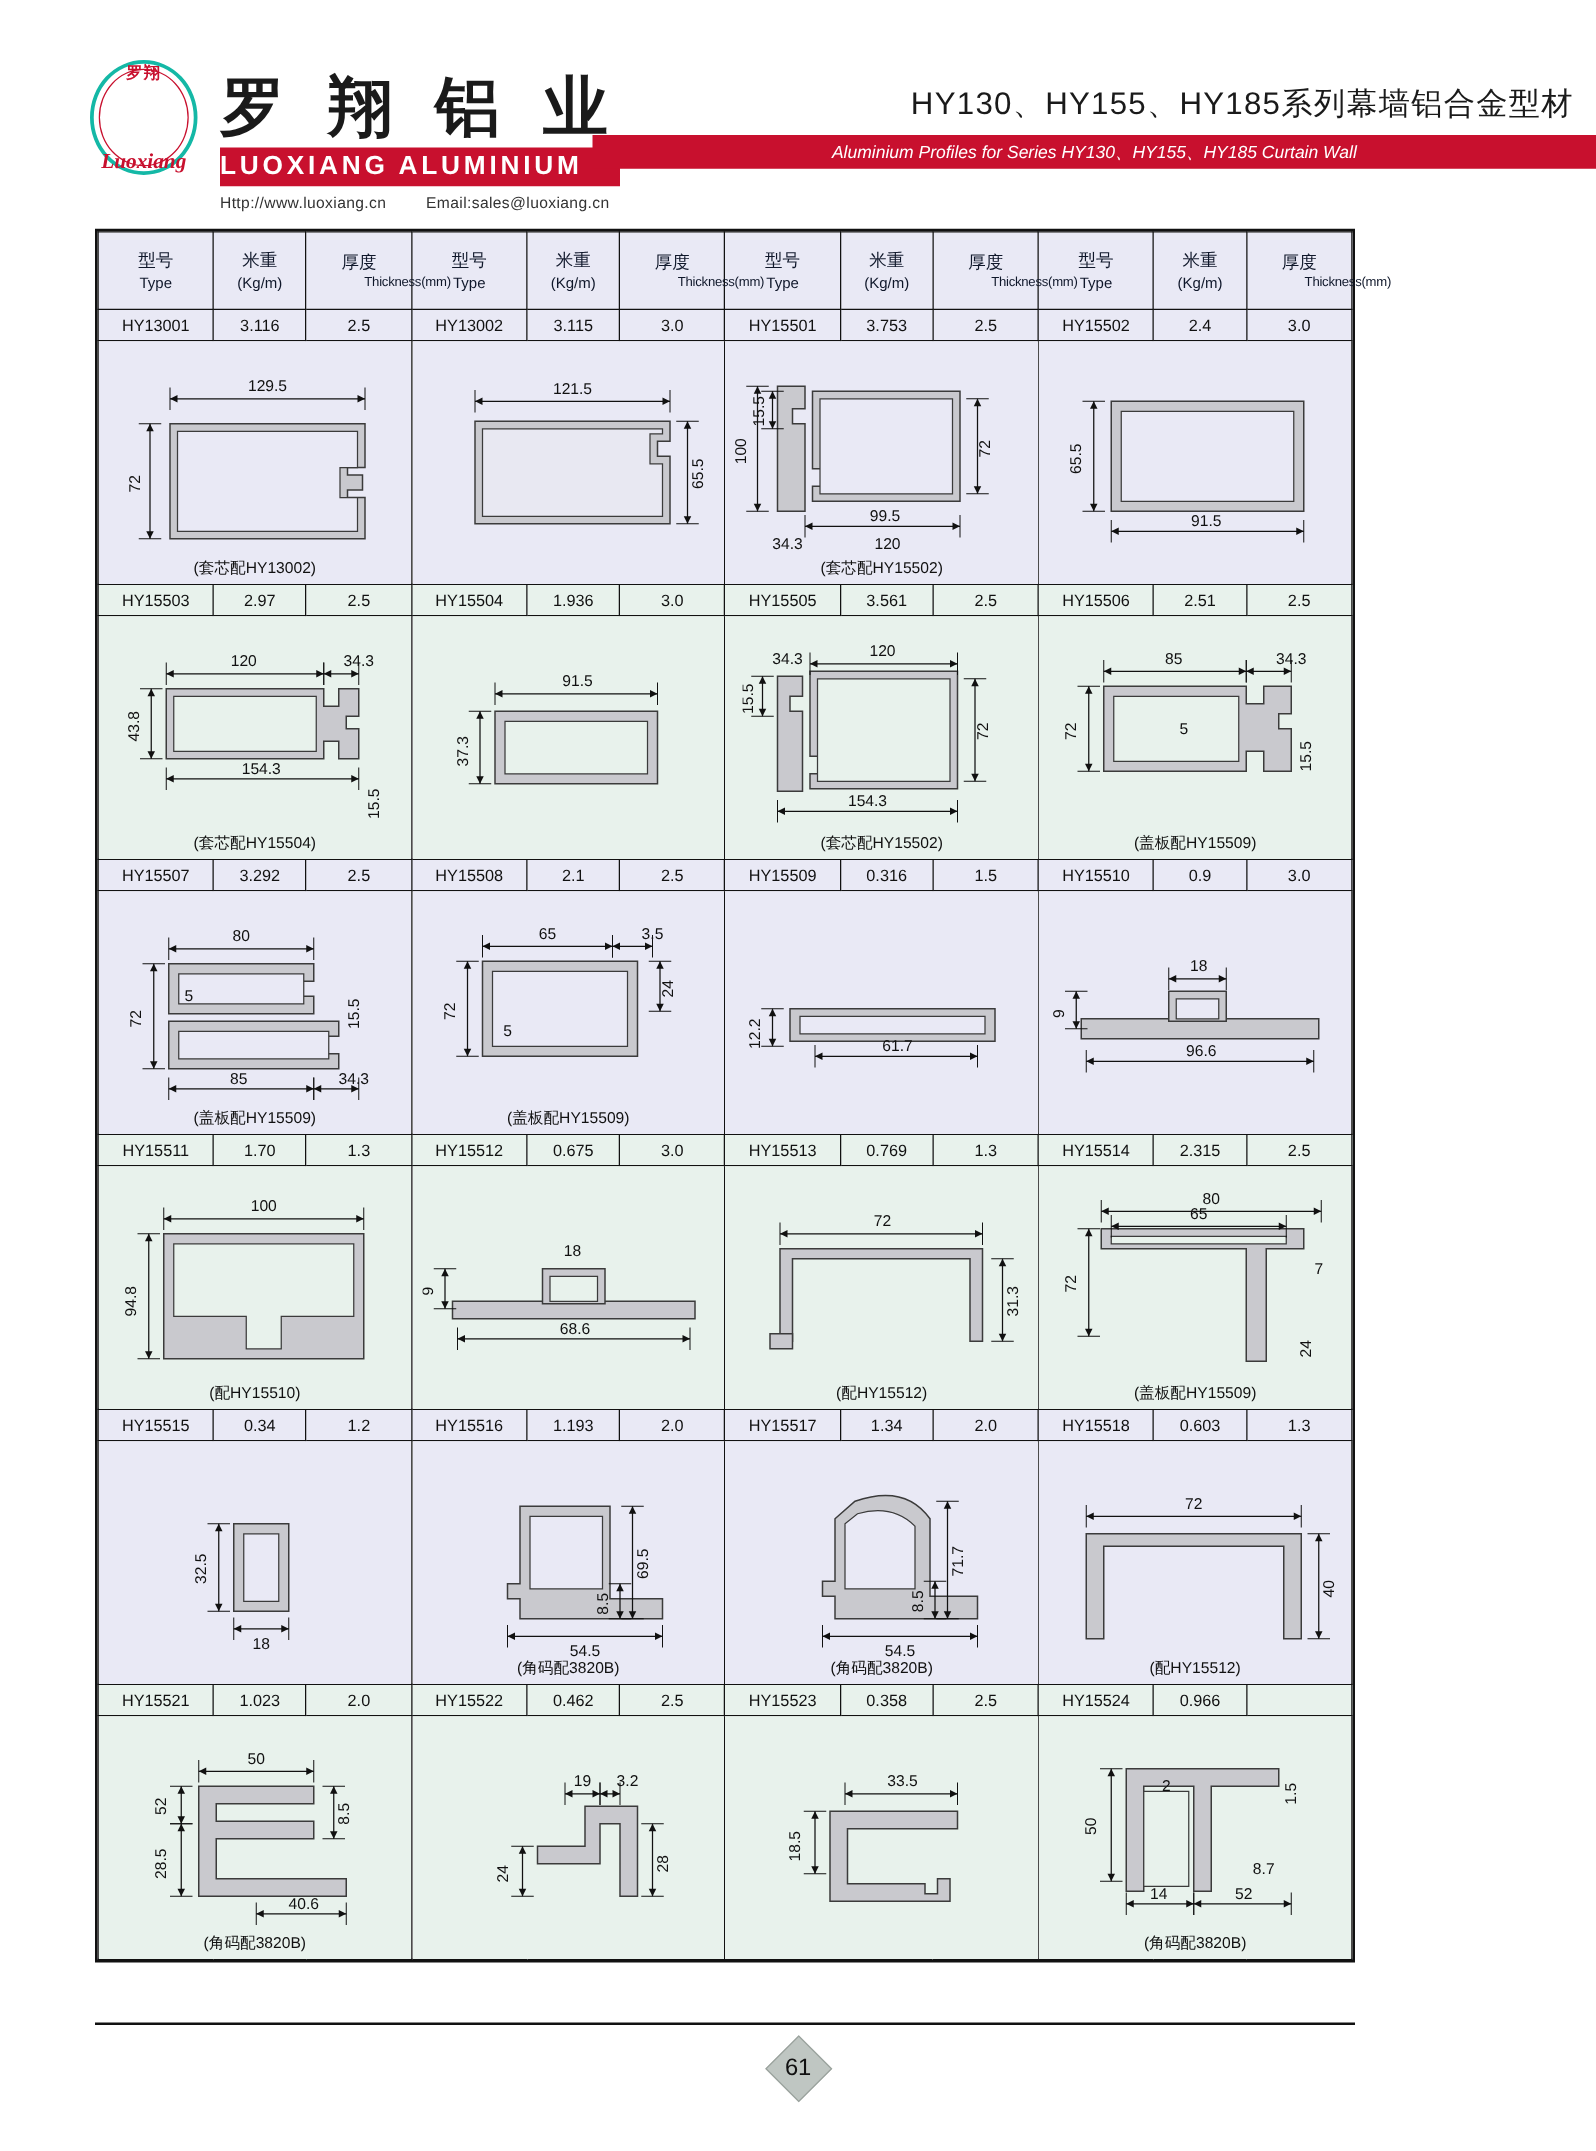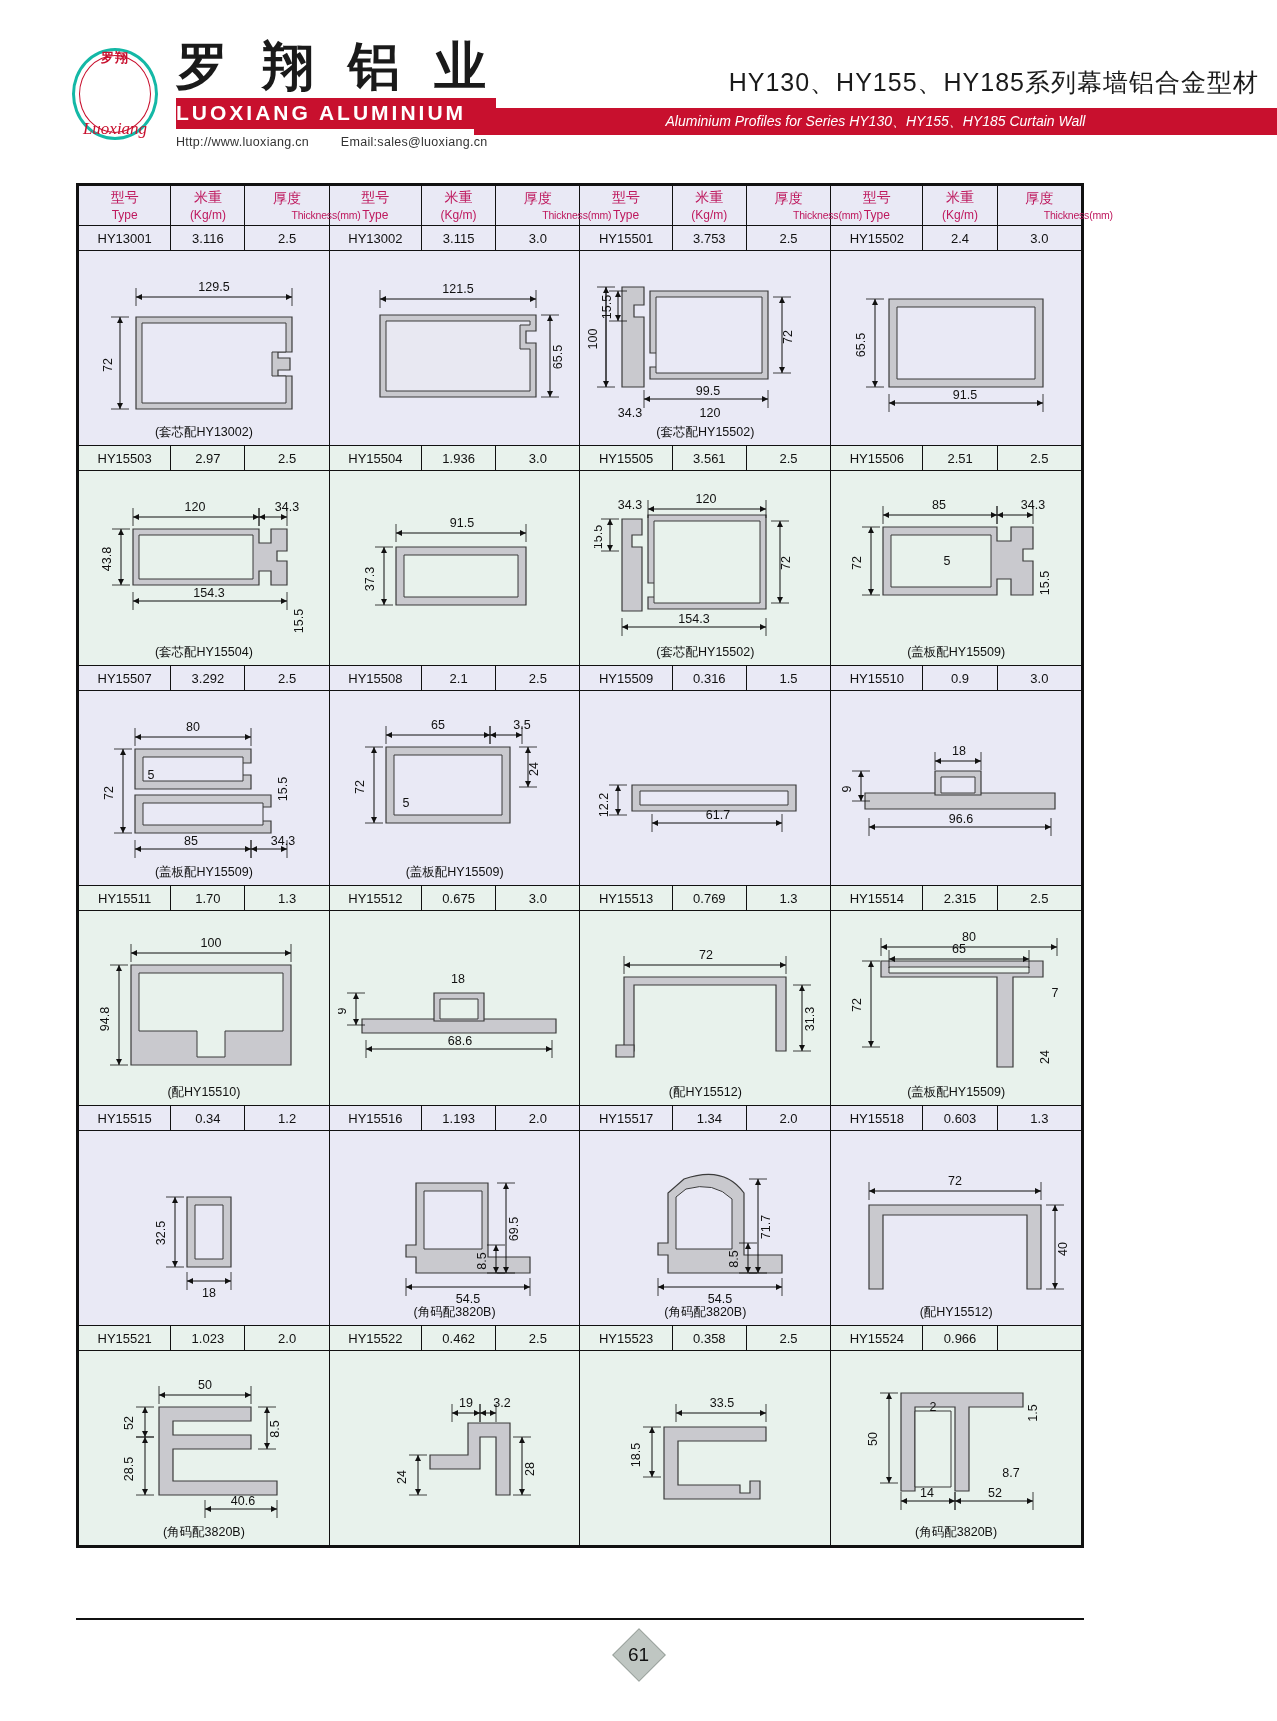--- a/index.html
+++ b/index.html
@@ -18,27 +18,28 @@
   #logo-seal {
     width:86px; height:92px; border:3px solid #14b8a6; border-radius:50%;
     display:flex; flex-direction:column; align-items:center; justify-content:space-between;
     color:#c8102e; margin-top:8px; position:relative; background:#fff;
   }
   #logo-seal:before{
     content:""; position:absolute; left:4px; top:4px; right:4px; bottom:4px;
     border:1px solid #c8102e; border-radius:50%;
   }
   #seal-cn { font-size:13px; font-weight:bold; letter-spacing:1px; line-height:1; }
-  #seal-en { font-size:17px; font-style:italic; font-weight:normal; font-family:"Liberation Serif",serif; line-height:1; margin-top:3px; }
+  #seal-en { font-size:17px; font-style:italic; font-weight:bold; font-family:"Liberation Serif",serif; line-height:1; margin-top:3px; }
 
   #brand-wrap { margin-left:18px; }
   #brand-cn {
     font-size:52px; font-weight:bold; color:#1a1a1a;
     letter-spacing:8px; line-height:1; font-family:"DejaVu Sans",sans-serif;
     white-space:nowrap;
+    margin-top:20px;
   }
   #brand-bar {
     background:#c8102e; color:#fff; font-size:21px; font-weight:bold;
     letter-spacing:3px; padding:3px 8px 4px 0; margin-top:6px; width:320px;
   }
   #contact-line { font-size:12.5px; color:#333; margin-top:6px; letter-spacing:.3px; }
   #contact-line span { margin-right:28px; }
 
   #title-cn {
     position:absolute; right:18px; top:66px;
@@ -53,22 +54,22 @@
   
   #grid {
     position:absolute; left:76px; top:183px; width:1008px;
     border:2px solid #111;
     border-collapse:collapse;
   }
   table.sheet { border-collapse:collapse; width:100%; table-layout:fixed; }
   table.sheet td { border:1px solid #111; padding:0; }
 
   .hdr td {
-    background:#e9e9f5; text-align:center; font-size:12.5px; color:#be185d;
-    height:40px; line-height:1.35; padding:3px 1px;
+    background:#e9e9f5; text-align:center; font-size:12.5px; color:#0f172a;
+    height:62px; line-height:1.35; padding:3px 1px;
   }
   .hdr .cn { font-size:14px; }
   .hdr .en { font-size:12px; }
   .hdr .en.small { font-size:10.5px; letter-spacing:-.2px;padding-left:46px; }
 
   .spec td {
     text-align:center; font-size:13px; height:25px; color:#111;
   }
   .spec.lav td { background:#e9e9f5; }
   .spec.mint td { background:#e8f2ec; }

